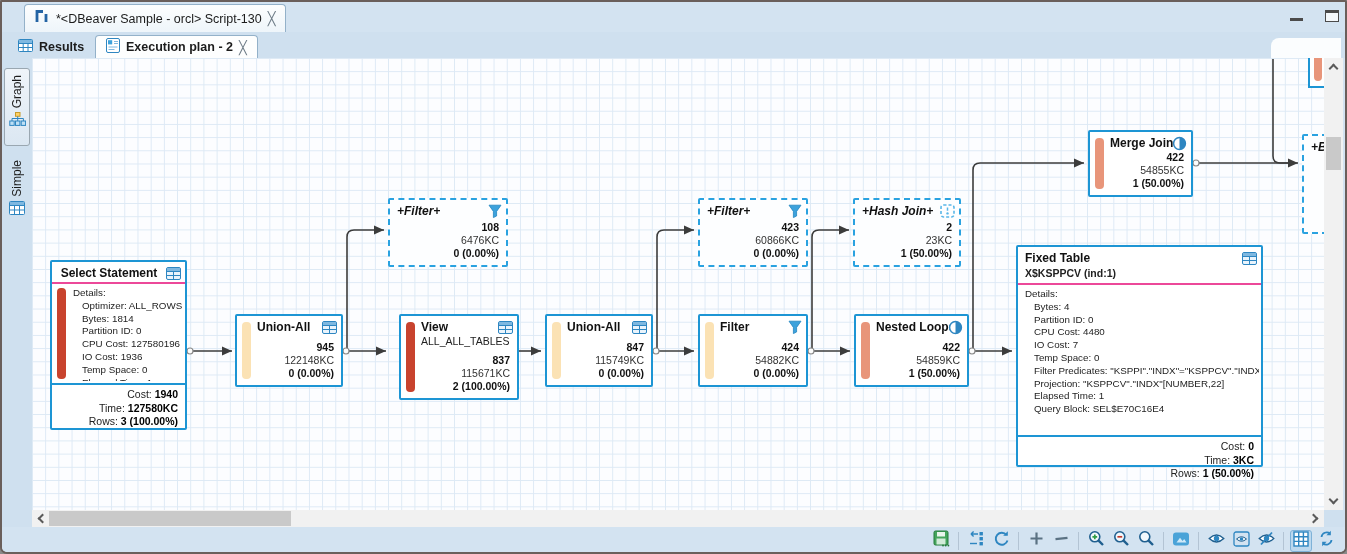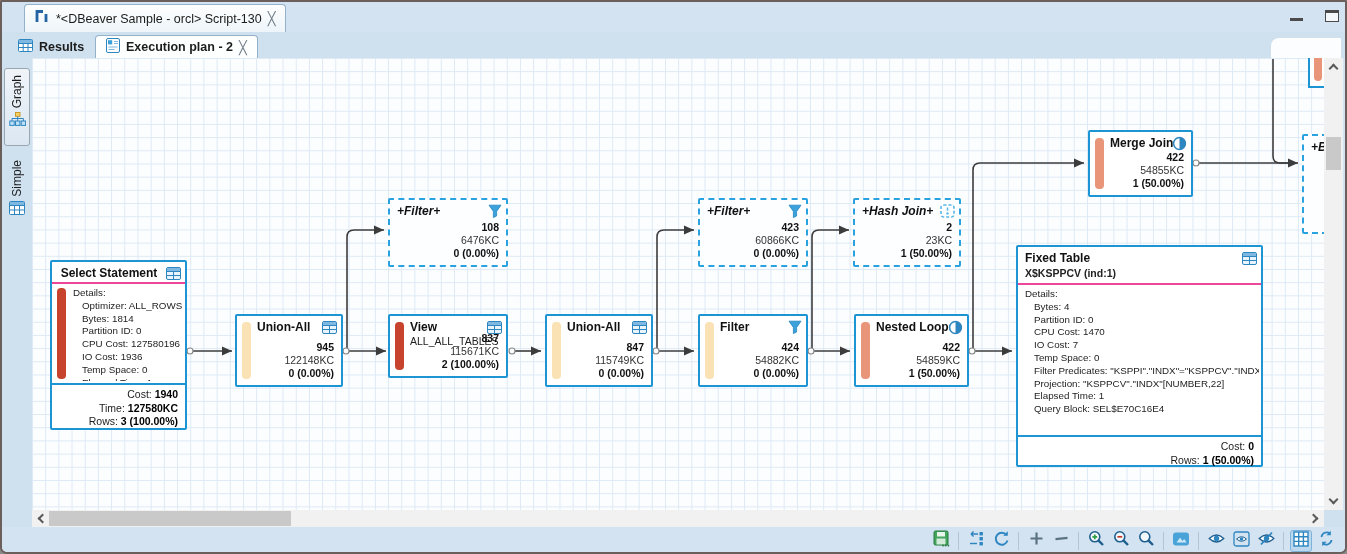--- a/index.html
+++ b/index.html
@@ -240,21 +240,21 @@
           <div class="ntitle ital">+Filter+</div>
           <div class="vals">
             <div class="v1">108</div>
             <div class="v2">6476KC</div>
             <div class="v3">0 (0.00%)</div>
           </div>
           <span class="nicon"><svg width="14" height="14" viewBox="0 0 14 14">
               <path d="M1 1.2h12L8.6 7.4v4.6l-3.2 1.6V7.4Z" fill="#3da2dc" stroke="#2385c0" stroke-width="0.8"></path>
             </svg></span>
         </div>
-        <div class="node barred" style="left: 356px; top: 256px; width: 120px; height: 64px;">
+        <div class="node barred" style="left: 367px; top: 256px; width: 120px; height: 86px;">
           <div class="bar" style="background:#c8432e"></div>
           <div class="ntitle">View</div>
           <div class="nsub">ALL_ALL_TABLES</div>
           <div class="vals">
             <div class="v1">837</div>
             <div class="v2">115671KC</div>
             <div class="v3">2 (100.00%)</div>
           </div>
           <span class="nicon"><svg width="15" height="13" viewBox="0 0 15 13">
               <rect x="0.5" y="0.5" width="14" height="12" rx="1.5" fill="#eaf4fc" stroke="#2e86c1"></rect>
@@ -341,31 +341,32 @@
         <div class="node" style="left: 984px; top: 187px; width: 247px; height: 222px;">
           <div class="dhead" style="height: 38px;">
             <div class="ntitle">Fixed Table</div>
             <div class="nsub">X$KSPPCV (ind:1)</div>
           </div>
           <div class="dbody" style="top: 38px; bottom: 46px;">
             <div class="dtext">
               <div>Details:</div>
               <div class="ind">Bytes: 4</div>
               <div class="ind">Partition ID: 0</div>
-              <div class="ind">CPU Cost: 1470</div>
+              <div class="ind">CPU Cost: 4480</div>
               <div class="ind">IO Cost: 7</div>
               <div class="ind">Temp Space: 0</div>
               <div class="ind">Filter Predicates: "KSPPI"."INDX"="KSPPCV"."INDX"</div>
               <div class="ind">Projection: "KSPPCV"."INDX"[NUMBER,22]</div>
               <div class="ind">Elapsed Time: 1</div>
               <div class="ind">Query Block: SEL$E70C16E4</div>
             </div>
           </div>
           <div class="dfoot" style="height: 30px;">
             <div>Cost: <b>0</b></div>
+            <div>Time: <b>3KC</b></div>
             <div>Rows: <b>1 (50.00%)</b></div>
           </div>
           <span class="nicon"><svg width="15" height="13" viewBox="0 0 15 13">
               <rect x="0.5" y="0.5" width="14" height="12" rx="1.5" fill="#eaf4fc" stroke="#2e86c1"></rect>
               <rect x="1" y="1" width="13" height="3" fill="#7fb8e0"></rect>
               <path d="M0.5 4.5h14M7.5 4.5v8M0.5 8.5h14" stroke="#2e86c1" fill="none"></path>
             </svg></span>
         </div>
         <div class="node dashed" style="left: 1270px; top: 76px; width: 46px; height: 100px;">
           <div class="ntitle ital">+B</div>

